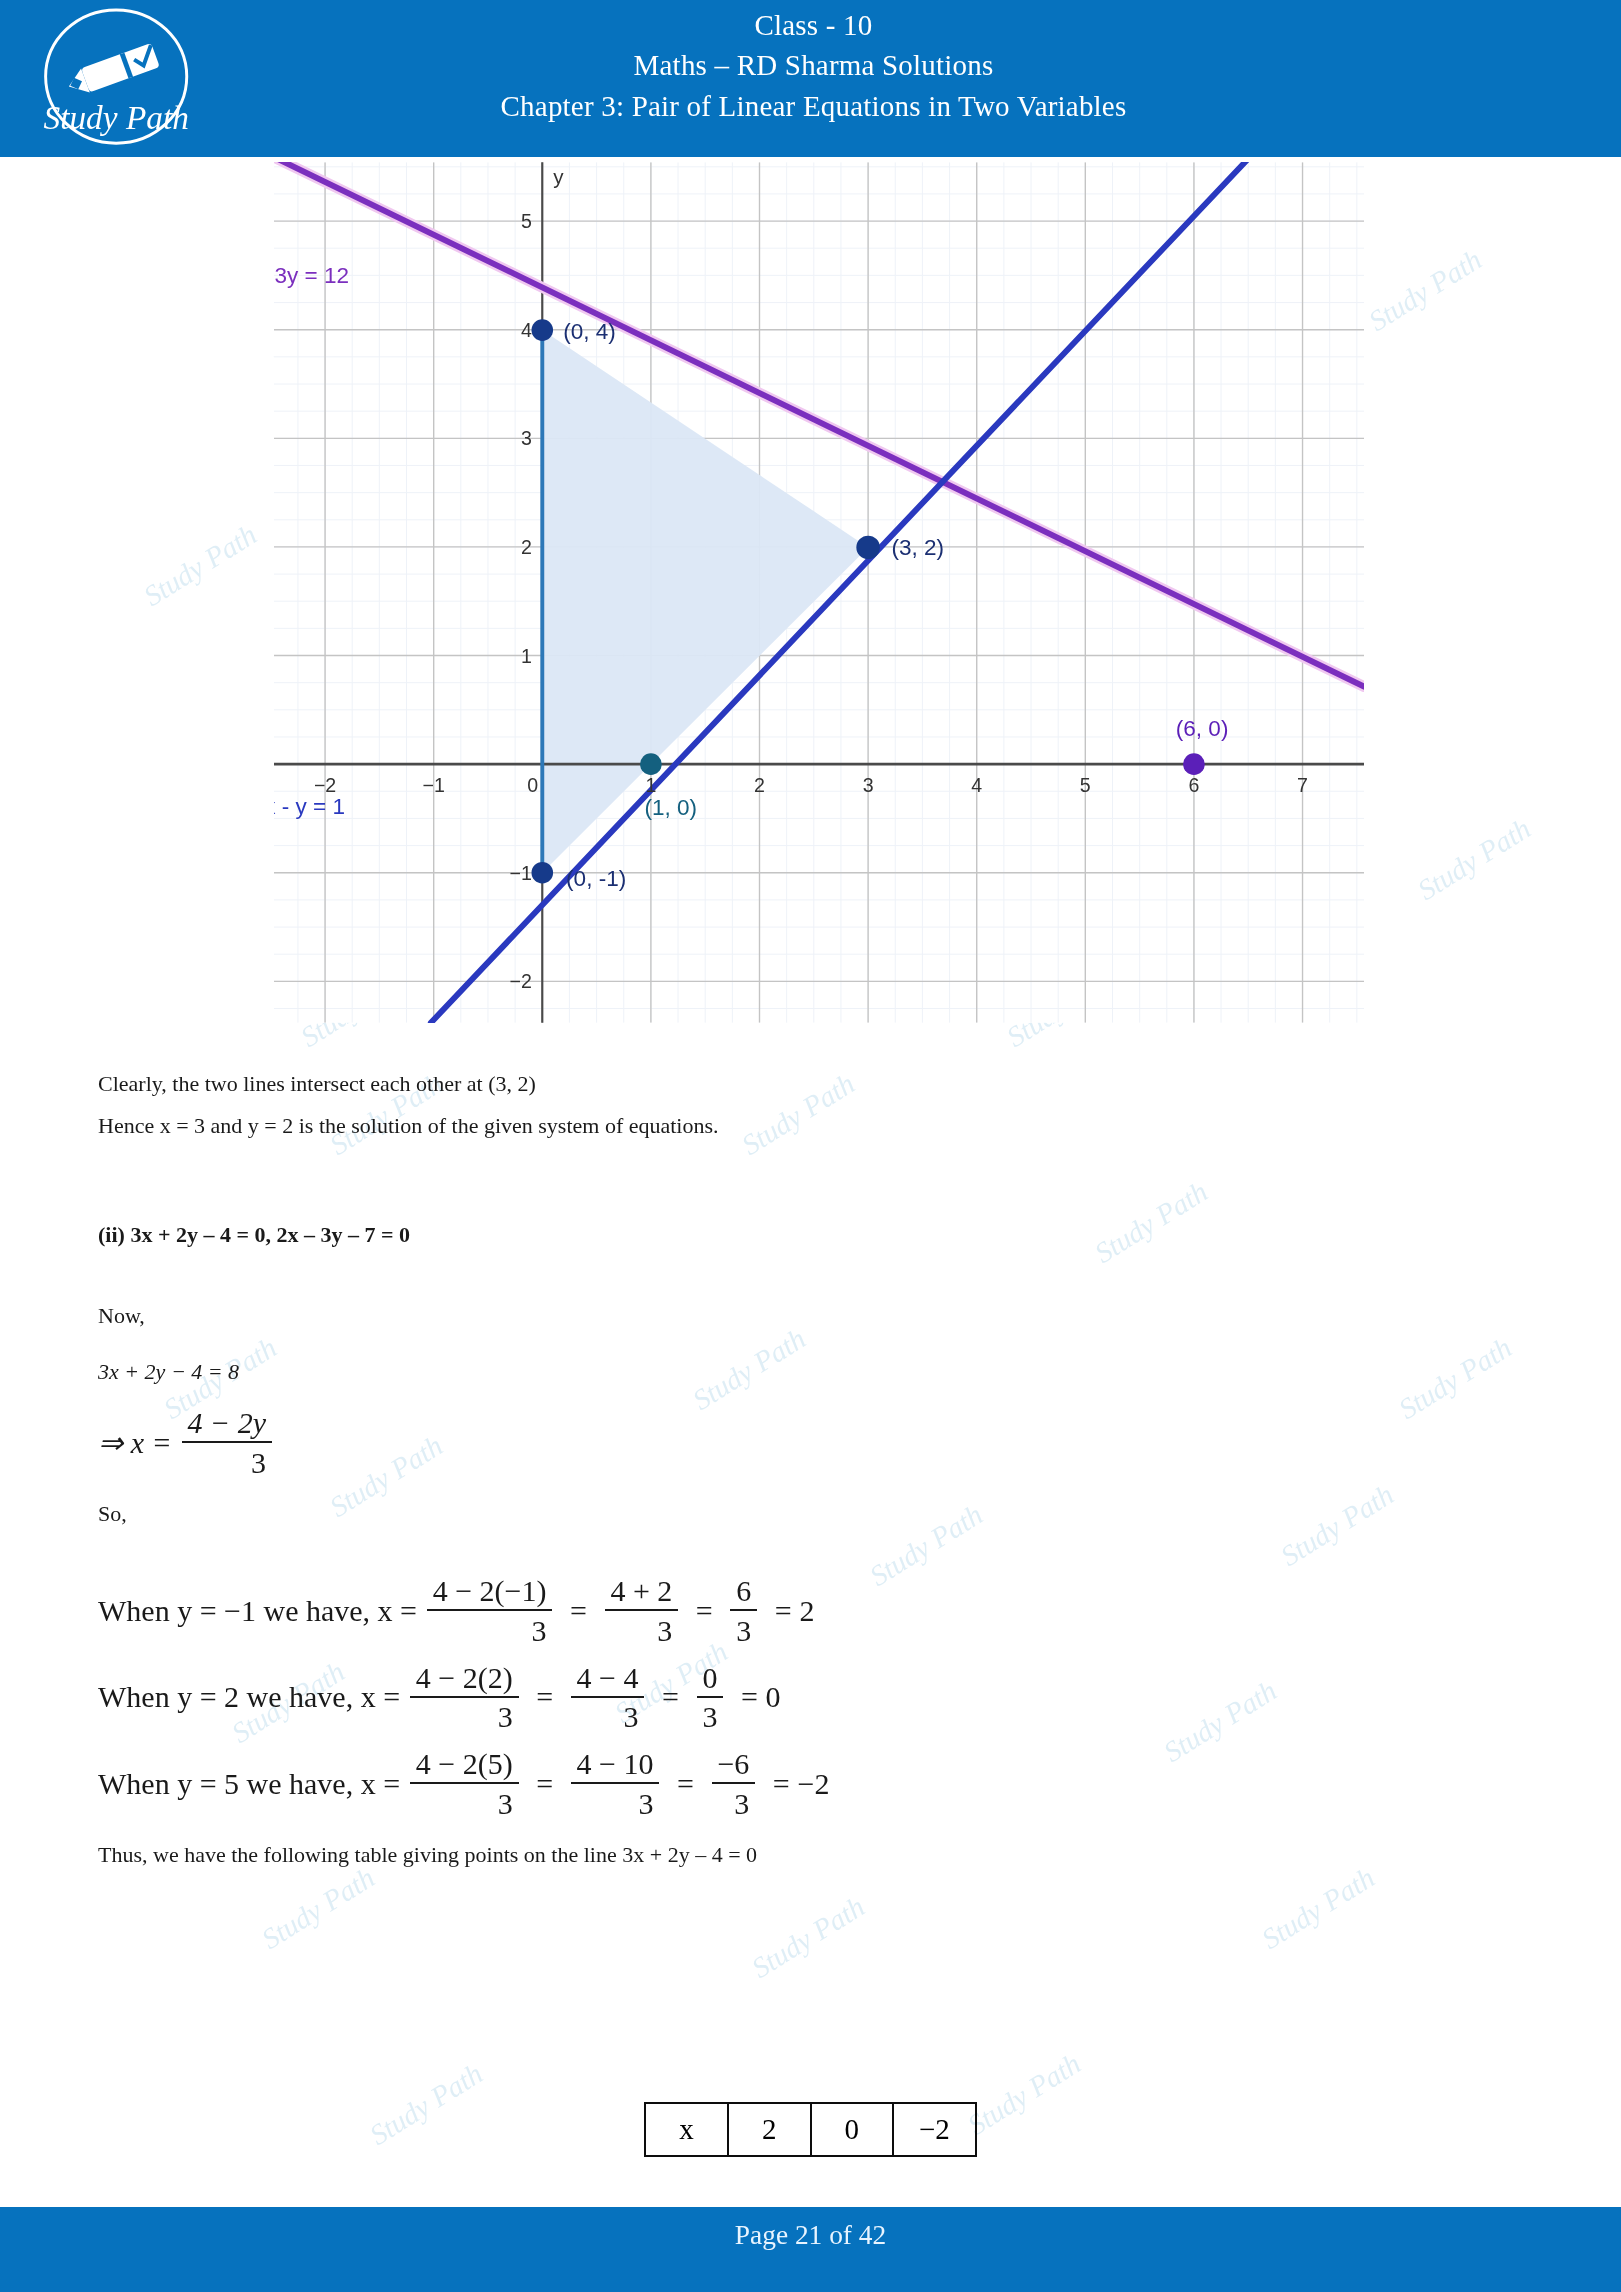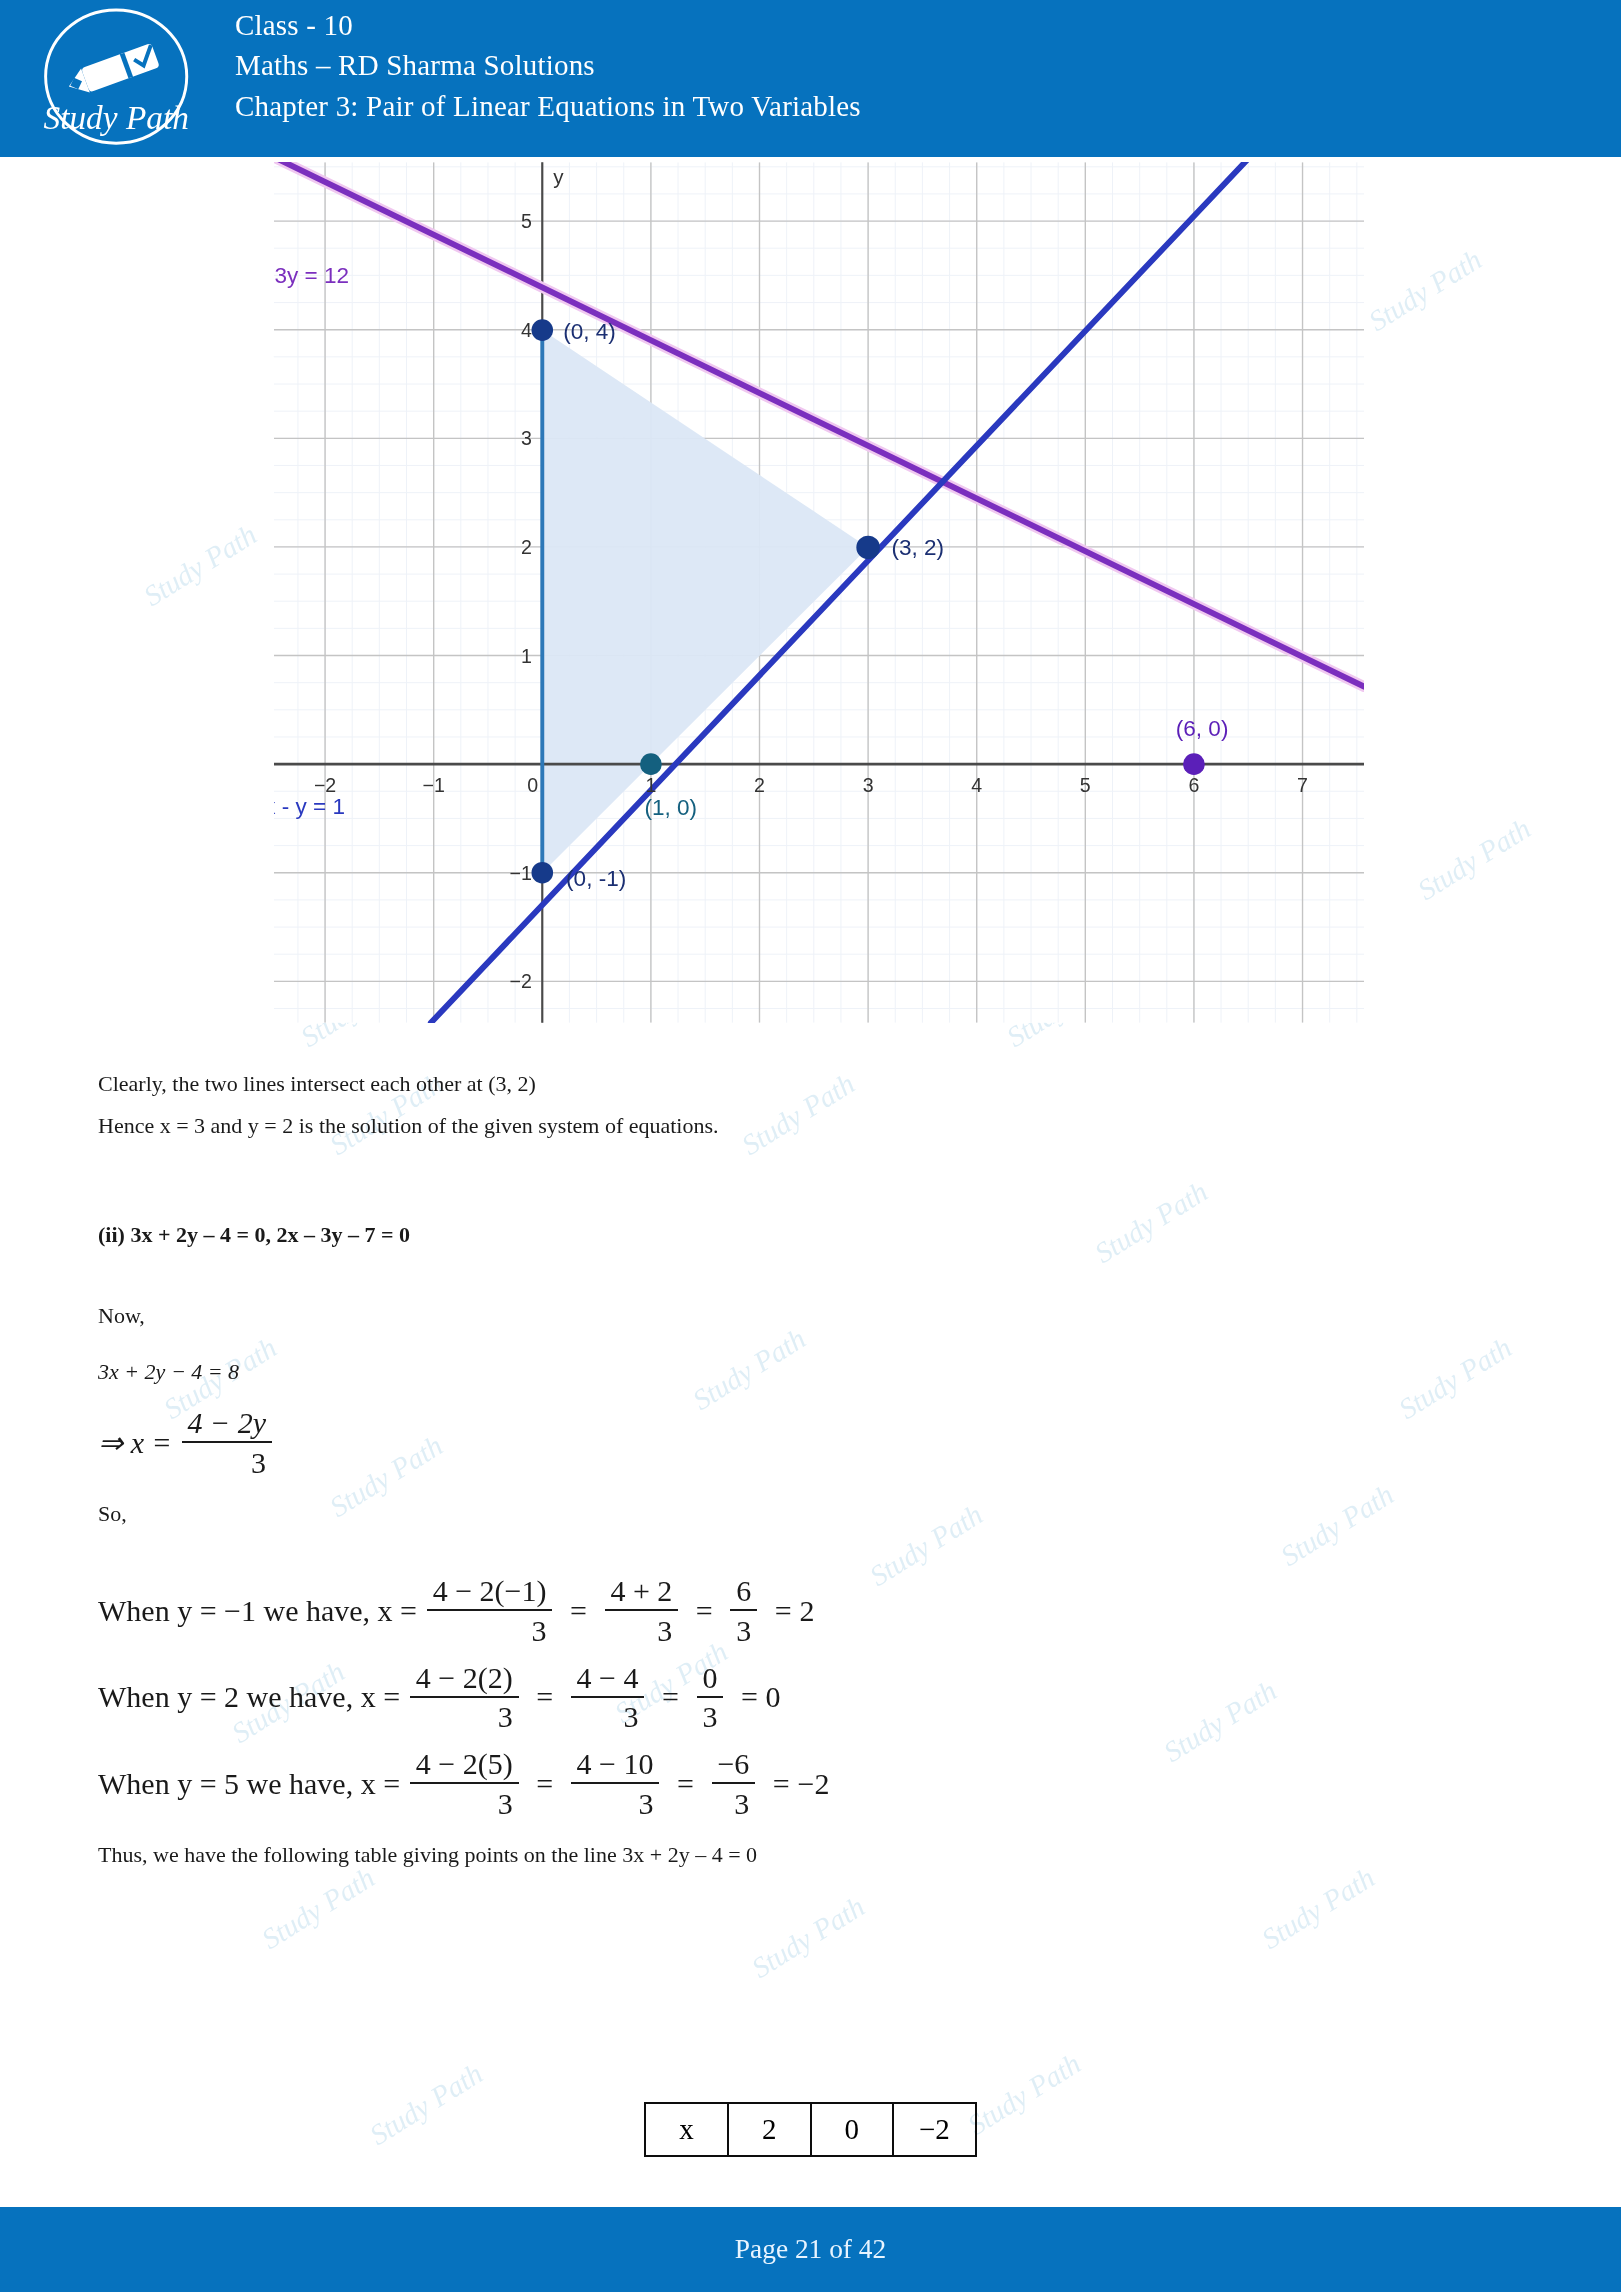--- a/index.html
+++ b/index.html
@@ -15,37 +15,38 @@
     position:absolute;left:0;top:0;width:1621px;height:157px;
     background:#0672be;
     color:#ffffff;
   }
   .logo{
     position:absolute;left:21.6px;top:5.9px;width:206px;height:147px;
   }
   .logo svg{display:block;}
   .header-titles{
     position:absolute;left:235px;top:7.8px;width:1157px;
+    text-align:center;
   }
   .header-titles .line{
     font-family:"Liberation Serif", serif;
     color:#ffffff;
     letter-spacing:0.2px;
   }
   .h-l1{font-size:29px;line-height:35px;}
   .h-l2{font-size:29px;line-height:41px;margin-top:2px;}
   .h-l3{font-size:29px;line-height:41px;}
 
   
   .footer{
     position:absolute;left:0;bottom:0;width:1621px;height:86px;
     background:#0672be;
   }
   .footer-text{
-    position:absolute;left:0;top:27px;width:1621px;text-align:center;
+    position:absolute;left:0;top:13px;width:1621px;text-align:center;
     color:#e8f4ff;font-size:27.4px;font-family:"Liberation Serif", serif;
   }
 
   
   .graph-wrap{
     position:absolute;left:274px;top:162px;width:1090px;height:861px;
   }
   .graph-wrap svg{display:block;}
 
   

